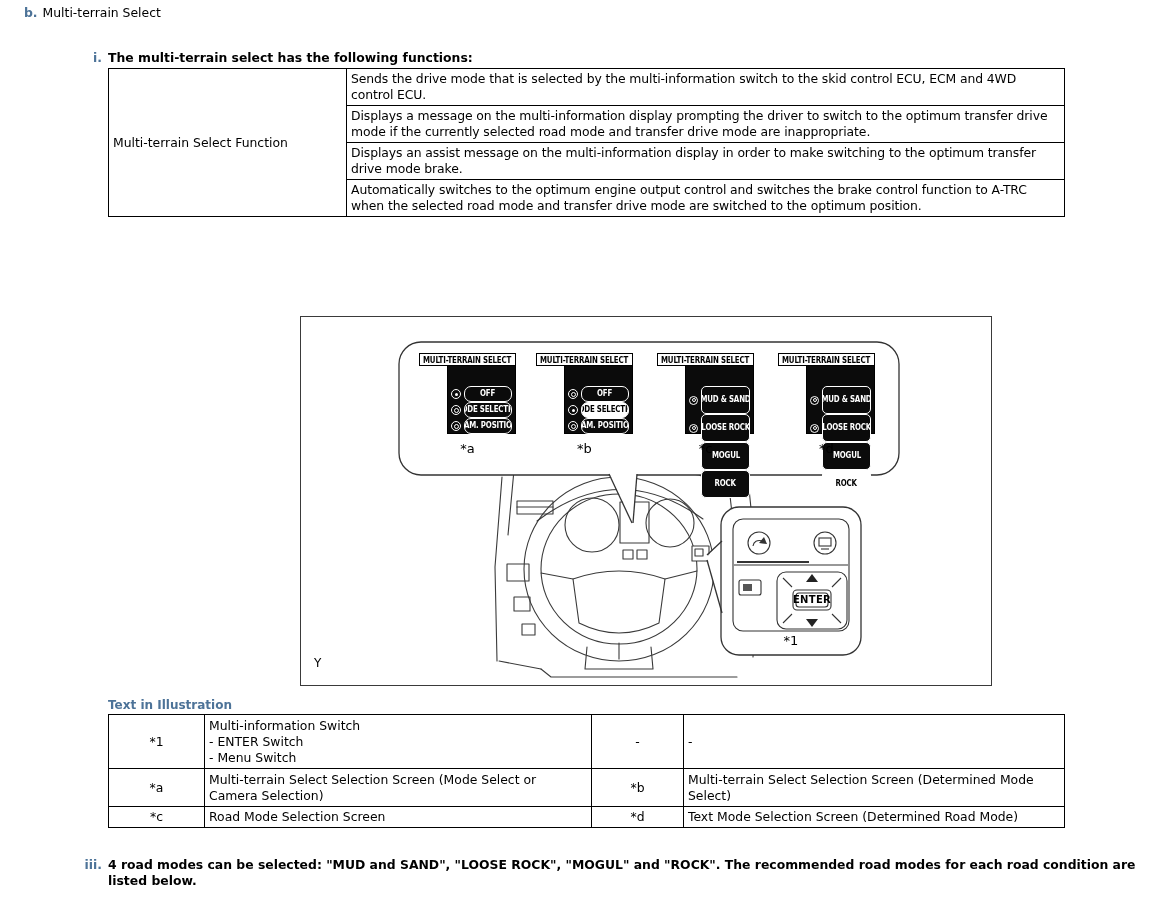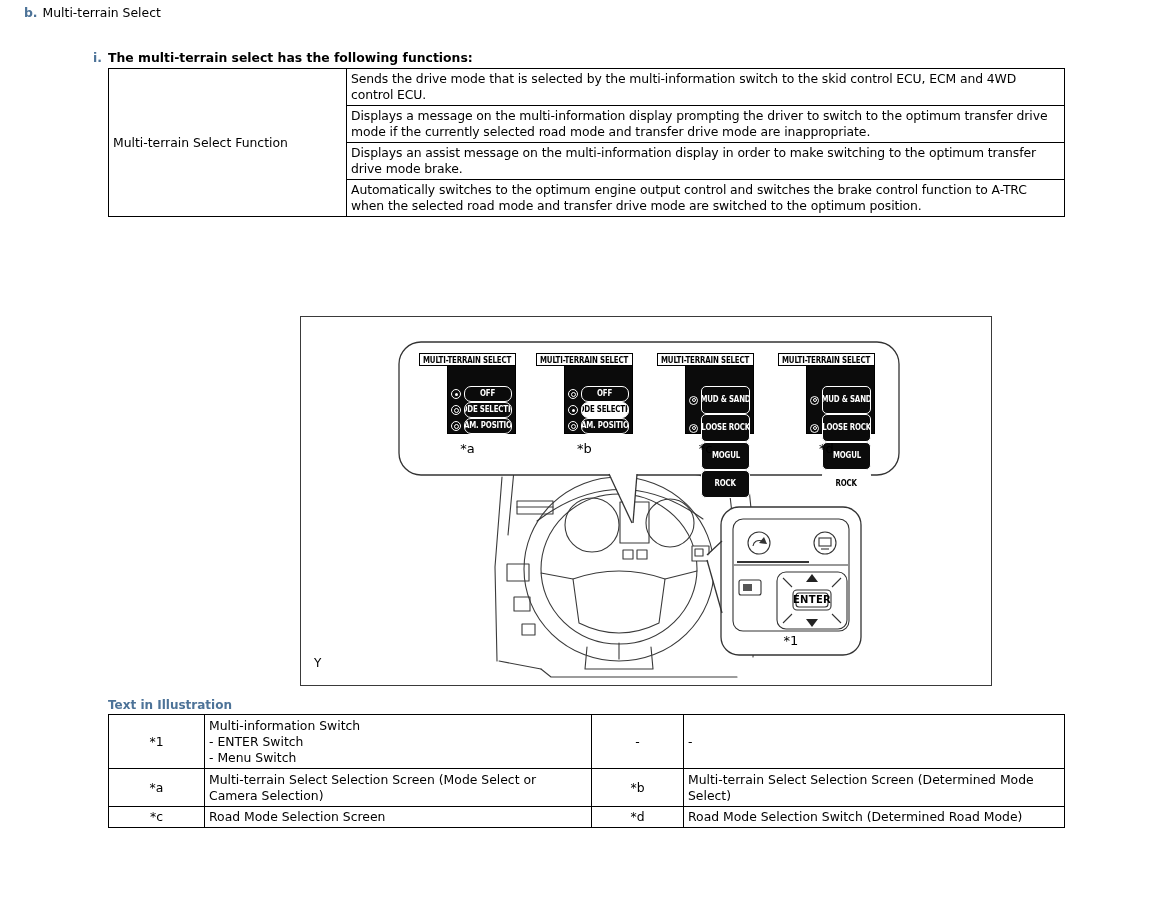--- a/index.html
+++ b/index.html
@@ -332,19 +332,23 @@
     <tr class="lr2">
       <td class="c-key">*a</td>
       <td>Multi-terrain Select Selection Screen (Mode Select or Camera Selection)</td>
       <td class="c-key">*b</td>
       <td>Multi-terrain Select Selection Screen (Determined Mode Select)</td>
     </tr>
     <tr class="lr3">
       <td class="c-key">*c</td>
       <td>Road Mode Selection Screen</td>
       <td class="c-key">*d</td>
-      <td>Road Mode Selection Switch (Determined Road Mode)</td>
+      <td>Text Mode Selection Screen (Determined Road Mode)</td>
     </tr>
   </tbody>
     </table>
 
+  <div class="para" style="top:857px;">
+    <span class="marker">iii.</span>
+    <span class="ptext">4 road modes can be selected: "MUD and SAND", "LOOSE ROCK", "MOGUL" and "ROCK". The recommended road modes for each road condition are listed below.</span>
+  </div>
 
 </div>
 
 </body></html>

